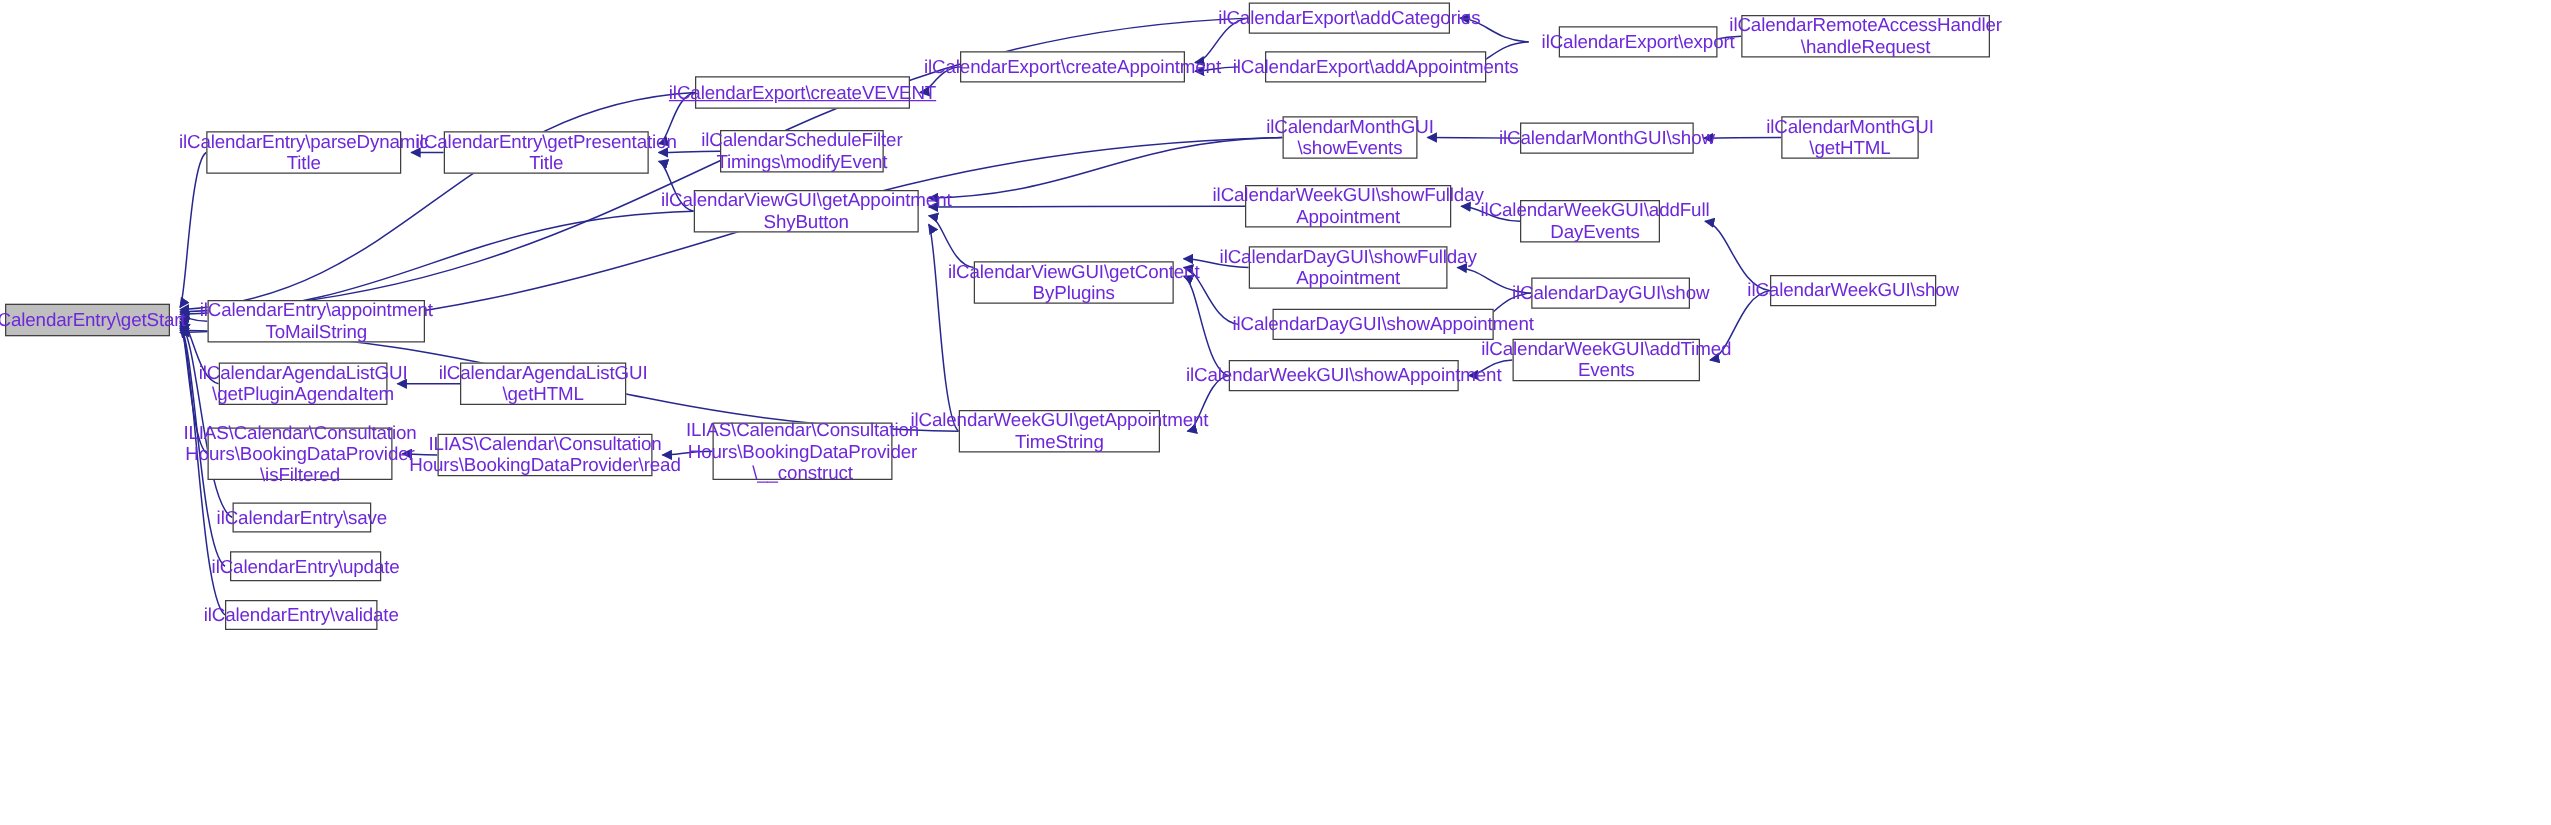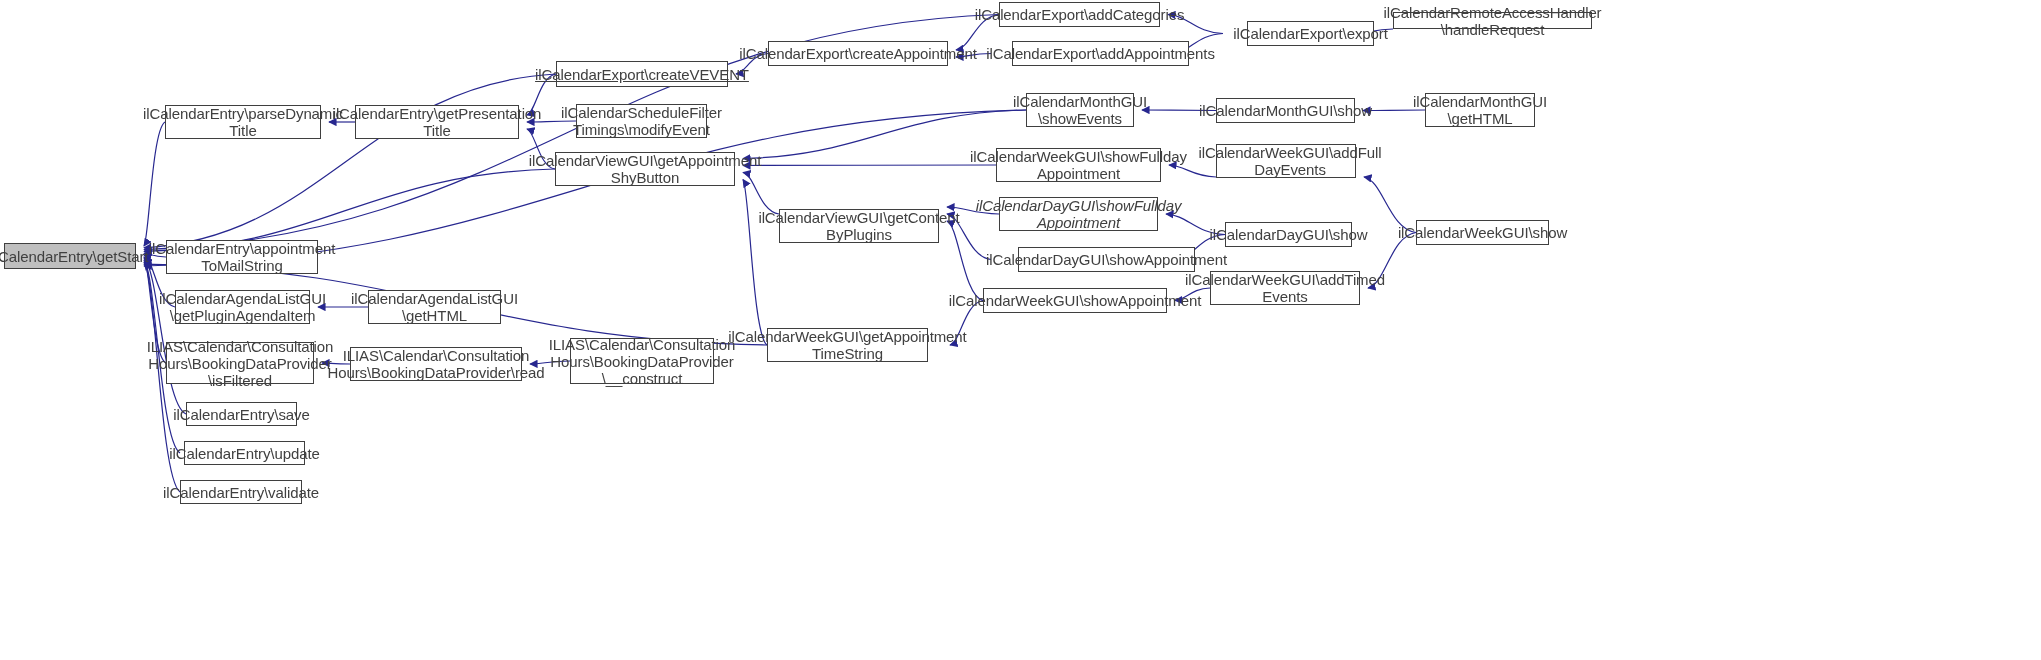--- a/index.html
+++ b/index.html
@@ -20,21 +20,21 @@
     left: 0;
     top: 0;
     width: 2041px;
     height: 660px;
   }
   .node {
     position: absolute;
     box-sizing: border-box;
     border: 1px solid #3f3f3f;
     background: #ffffff;
-    color: #404040;
+    color: #6d28d9;
     display: flex;
     align-items: center;
     justify-content: center;
     text-align: center;
     font-size: 15px;
     line-height: 17px;
     letter-spacing: -0.1px;
     white-space: pre-line;
     padding: 0 4px;
   }
@@ -105,44 +105,44 @@
 Title</div>
       <div class="node" style="left: 556px; top: 61px; width: 172px; height: 26px; text-decoration: underline;">ilCalendarExport\createVEVENT</div>
       <div class="node" style="left: 576px; top: 104px; width: 131px; height: 34px;">ilCalendarScheduleFilter
 Timings\modifyEvent</div>
       <div class="node" style="left: 555px; top: 152px; width: 180px; height: 34px;">ilCalendarViewGUI\getAppointment
 ShyButton</div>
       <div class="node" style="left: 768px; top: 41px; width: 180px; height: 25px;">ilCalendarExport\createAppointment</div>
       <div class="node" style="left: 999px; top: 2px; width: 161px; height: 25px;">ilCalendarExport\addCategories</div>
       <div class="node" style="left: 1012px; top: 41px; width: 177px; height: 25px;">ilCalendarExport\addAppointments</div>
       <div class="node" style="left: 1223px; top: 21px; width: 127px; height: 25px; margin-left: 24px;">ilCalendarExport\export</div>
-      <div class="node" style="left: 1393px; top: 12px; width: 199px; height: 17px;">ilCalendarRemoteAccessHandler
+      <div class="node" style="left: 1393px; top: 12px; width: 199px; height: 34px;">ilCalendarRemoteAccessHandler
 \handleRequest</div>
       <div class="node" style="left: 1026px; top: 93px; width: 108px; height: 34px;">ilCalendarMonthGUI
 \showEvents</div>
       <div class="node" style="left: 1216px; top: 98px; width: 139px; height: 25px;">ilCalendarMonthGUI\show</div>
       <div class="node" style="left: 1425px; top: 93px; width: 110px; height: 34px;">ilCalendarMonthGUI
 \getHTML</div>
       <div class="node" style="left: 996px; top: 148px; width: 165px; height: 34px;">ilCalendarWeekGUI\showFullday
 Appointment</div>
-      <div class="node" style="left: 1216px; top: 144px; width: 140px; height: 34px; padding-left: 12px;">ilCalendarWeekGUI\addFull
+      <div class="node" style="left: 1216px; top: 160px; width: 112px; height: 34px; padding-left: 12px;">ilCalendarWeekGUI\addFull
 DayEvents</div>
       <div class="node" style="left: 779px; top: 209px; width: 160px; height: 34px;">ilCalendarViewGUI\getContent
 ByPlugins</div>
-      <div class="node" style="left: 999px; top: 197px; width: 159px; height: 34px; font-style: italic;">ilCalendarDayGUI\showFullday
+      <div class="node" style="left: 999px; top: 197px; width: 159px; height: 34px;">ilCalendarDayGUI\showFullday
 Appointment</div>
       <div class="node" style="left: 1225px; top: 222px; width: 127px; height: 25px;">ilCalendarDayGUI\show</div>
       <div class="node" style="left: 1416px; top: 220px; width: 133px; height: 25px;">ilCalendarWeekGUI\show</div>
       <div class="node" style="left: 991px; top: 247px; width: 177px; height: 25px; margin-left: 27px;">ilCalendarDayGUI\showAppointment</div>
       <div class="node" style="left: 983px; top: 288px; width: 184px; height: 25px;">ilCalendarWeekGUI\showAppointment</div>
       <div class="node" style="left: 1210px; top: 271px; width: 150px; height: 34px;">ilCalendarWeekGUI\addTimed
 Events</div>
       <div class="node" style="left: 767px; top: 328px; width: 161px; height: 34px;">ilCalendarWeekGUI\getAppointment
 TimeString</div>
-      <div class="node" style="left: 166px; top: 240px; width: 152px; height: 34px;">ilCalendarEntry\appointment
+      <div class="node" style="left: 166px; top: 240px; width: 174px; height: 34px;">ilCalendarEntry\appointment
 ToMailString</div>
       <div class="node" style="left: 175px; top: 290px; width: 135px; height: 34px;">ilCalendarAgendaListGUI
 \getPluginAgendaItem</div>
       <div class="node" style="left: 368px; top: 290px; width: 133px; height: 34px;">ilCalendarAgendaListGUI
 \getHTML</div>
       <div class="node" style="left: 166px; top: 342px; width: 148px; height: 42px;">ILIAS\Calendar\Consultation
 Hours\BookingDataProvider
 \isFiltered</div>
       <div class="node" style="left: 350px; top: 347px; width: 172px; height: 34px;">ILIAS\Calendar\Consultation
 Hours\BookingDataProvider\read</div>

